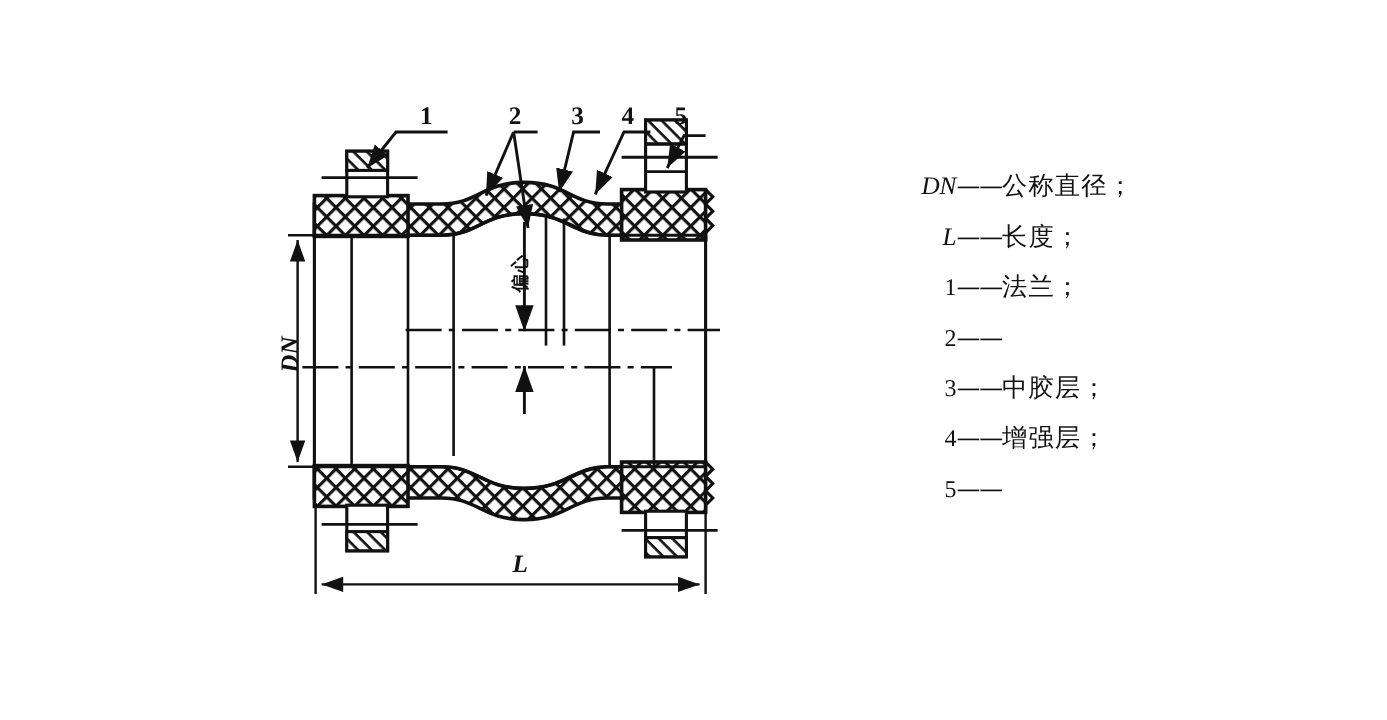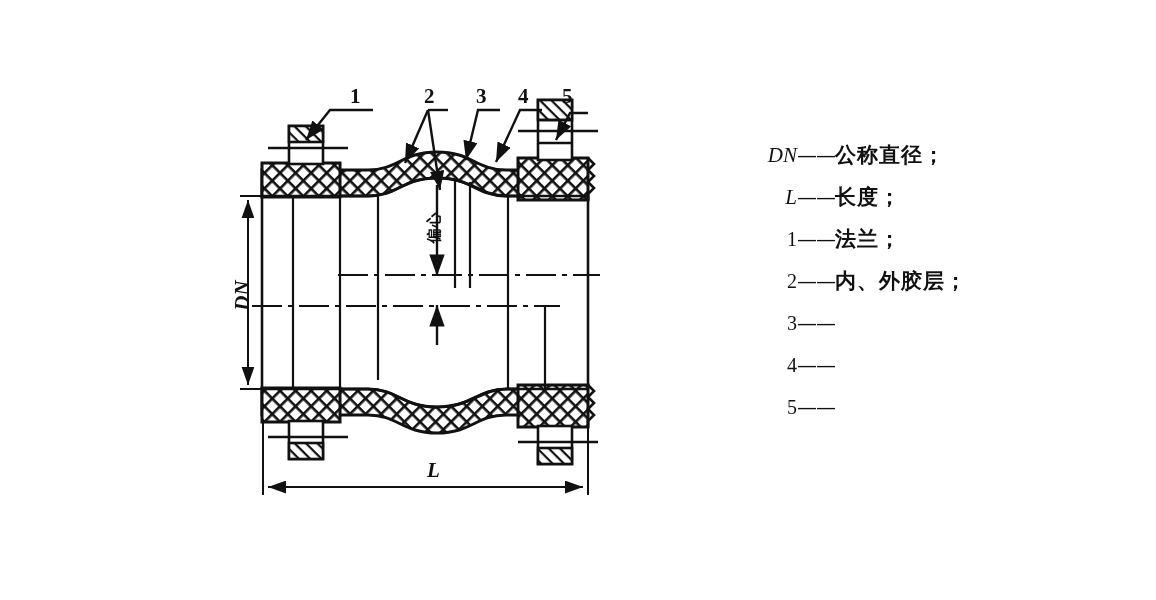--- a/index.html
+++ b/index.html
@@ -6,21 +6,21 @@
   body{width:1156px;height:600px;position:relative;overflow:hidden;
        font-family:"Liberation Serif",serif;color:#111;}
   #fig{position:absolute;left:0;top:0;width:1156px;height:600px;}
   .legend{position:absolute;left:745px;top:134px;width:300px;}
   .leg-row{display:flex;align-items:baseline;height:42px;line-height:42px;white-space:nowrap;}
   .leg-key{display:inline-block;width:52px;text-align:right;font-size:21px;
            font-family:"Liberation Serif",serif;font-style:italic;}
   .leg-key.num{font-style:normal;font-size:20px;}
   .leg-dash{display:inline-block;font-size:20px;letter-spacing:-1px;
             font-family:"DejaVu Sans",sans-serif;}
-  .leg-val{font-size:21px;font-weight:bold;font-family:"DejaVu Sans",sans-serif;
+  .leg-val{font-size:21px;font-weight:normal;font-family:"DejaVu Sans",sans-serif;
            letter-spacing:1px;}
   .callout{position:absolute;font-size:21px;font-family:"Liberation Serif",serif;
            font-weight:bold;color:#111;}
   .dimlbl{position:absolute;font-family:"Liberation Serif",serif;font-style:italic;
           font-weight:bold;font-size:21px;color:#111;}
   .dimlbl.rot{transform:rotate(-90deg);transform-origin:50% 50%;}
   .cnlbl{position:absolute;font-family:"DejaVu Sans",sans-serif;font-weight:bold;
          font-size:15px;color:#111;transform:rotate(-90deg);transform-origin:50% 50%;
          letter-spacing:1px;}
 </style>
@@ -221,27 +221,28 @@
       <span class="leg-val">长度；</span>
   </div>
   <div class="leg-row">
     <span class="leg-key num">1</span>
       <span class="leg-dash">——</span>
       <span class="leg-val">法兰；</span>
   </div>
   <div class="leg-row">
     <span class="leg-key num">2</span>
       <span class="leg-dash">——</span>
-      <span class="leg-val">内、外胶层；</span>
   </div>
   <div class="leg-row">
     <span class="leg-key num">3</span>
       <span class="leg-dash">——</span>
+      <span class="leg-val">中胶层；</span>
   </div>
   <div class="leg-row">
     <span class="leg-key num">4</span>
       <span class="leg-dash">——</span>
+      <span class="leg-val">增强层；</span>
   </div>
   <div class="leg-row">
     <span class="leg-key num">5</span>
       <span class="leg-dash">——</span>
   </div>
 </div>
 
 </body></html>

